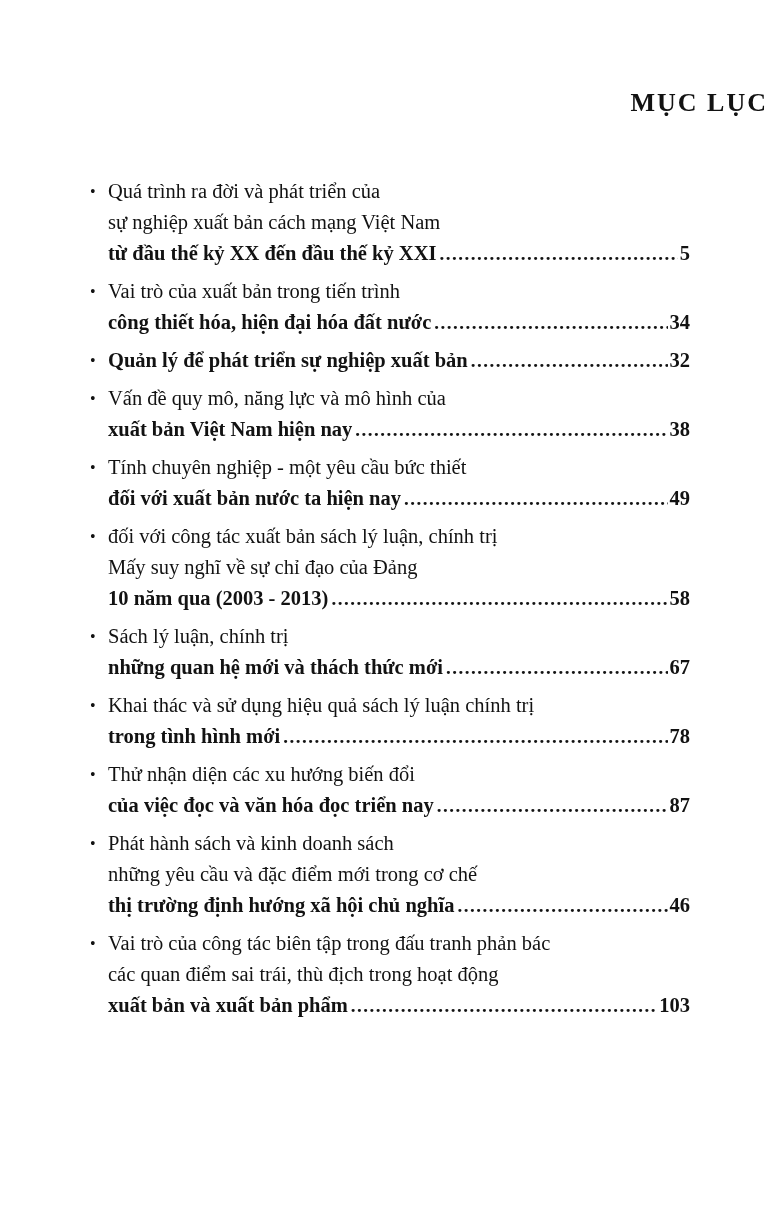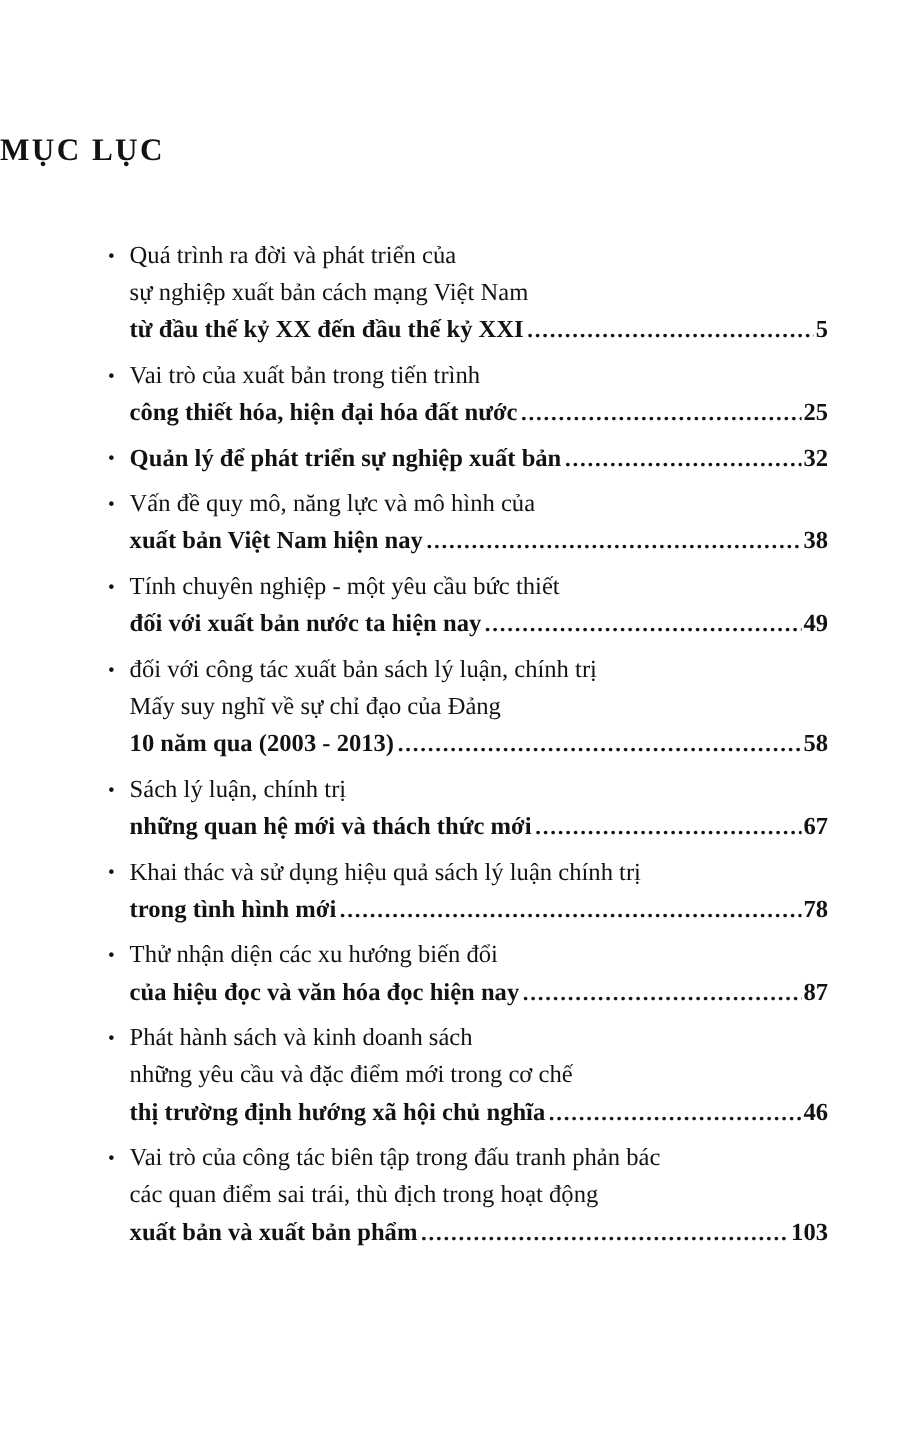--- a/index.html
+++ b/index.html
@@ -15,25 +15,25 @@
     overflow: hidden;
   }
   .page {
     position: relative;
     width: 768px;
     height: 1211px;
     box-sizing: border-box;
     padding: 0;
   }
   .toc-title {
-    text-align: left;
+    text-align: right;
     font-size: 26px;
     letter-spacing: 2px;
     font-weight: bold;
-    margin-top: 110px;
+    margin-top: 88px;
     margin-bottom: 0;
     font-family: "Liberation Serif", serif;
   }
   .toc-list {
     margin: 0;
     padding: 0;
     list-style: none;
     margin-top: 58px;
     margin-left: 90px;
     margin-right: 78px;
@@ -106,21 +106,21 @@
           </span>
         </span>
       </li>
       <li class="toc-entry">
         <span class="bullet">•</span>
         <span class="entry-lines">
           <span class="line"><span class="text">Vai trò của xuất bản trong tiến trình</span></span>
           <span class="line final">
             <span class="text">công thiết hóa, hiện đại hóa đất nước</span>
             <span class="leader"></span>
-            <span class="pagenum">25</span>
+            <span class="pagenum">34</span>
           </span>
         </span>
       </li>
       <li class="toc-entry">
         <span class="bullet">•</span>
         <span class="entry-lines">
           <span class="line final">
             <span class="text">Quản lý để phát triển sự nghiệp xuất bản</span>
             <span class="leader"></span>
             <span class="pagenum">32</span>
@@ -181,21 +181,21 @@
             <span class="leader"></span>
             <span class="pagenum">78</span>
           </span>
         </span>
       </li>
       <li class="toc-entry">
         <span class="bullet">•</span>
         <span class="entry-lines">
           <span class="line"><span class="text">Thử nhận diện các xu hướng biến đổi</span></span>
           <span class="line final">
-            <span class="text">của hiệu đọc và văn hóa đọc hiện nay</span>
+            <span class="text">của việc đọc và văn hóa đọc triển nay</span>
             <span class="leader"></span>
             <span class="pagenum">87</span>
           </span>
         </span>
       </li>
       <li class="toc-entry">
         <span class="bullet">•</span>
         <span class="entry-lines">
           <span class="line"><span class="text">Phát hành sách và kinh doanh sách</span></span>
           <span class="line"><span class="text">những yêu cầu và đặc điểm mới trong cơ chế</span></span>

